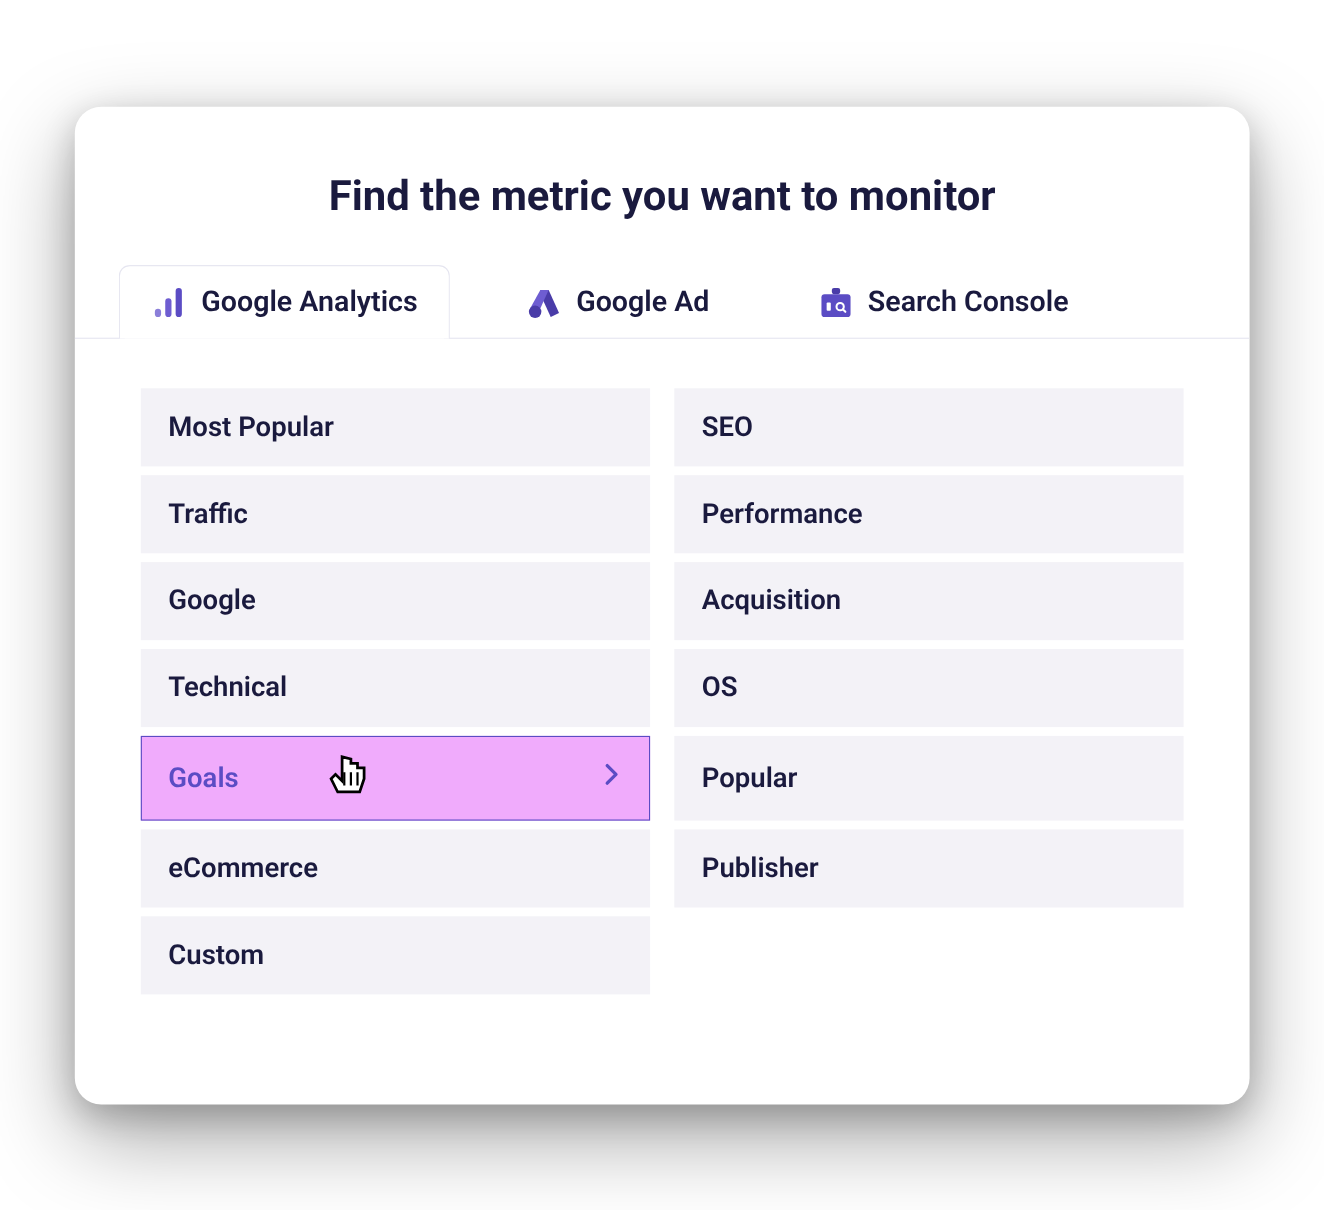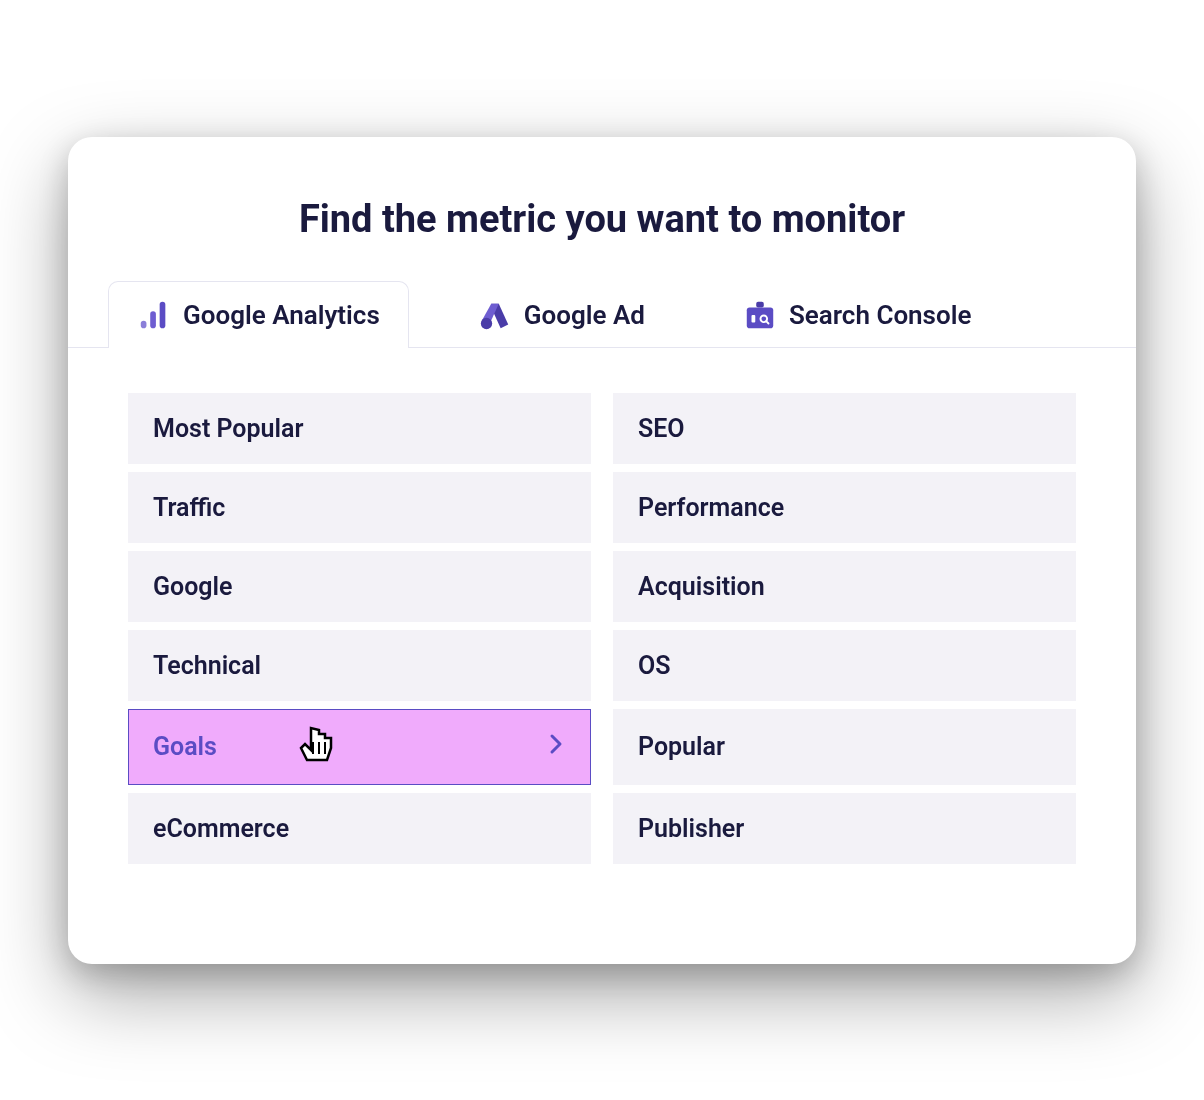--- a/index.html
+++ b/index.html
@@ -183,14 +183,17 @@
     </div>
     <div class="category">
       <span>Popular</span>
     </div>
     <div class="category">
       <span>eCommerce</span>
     </div>
     <div class="category">
       <span>Publisher</span>
     </div>
+    <div class="category">
+      <span>Custom</span>
+    </div>
   </div>
 </div>
 
 </body></html>

